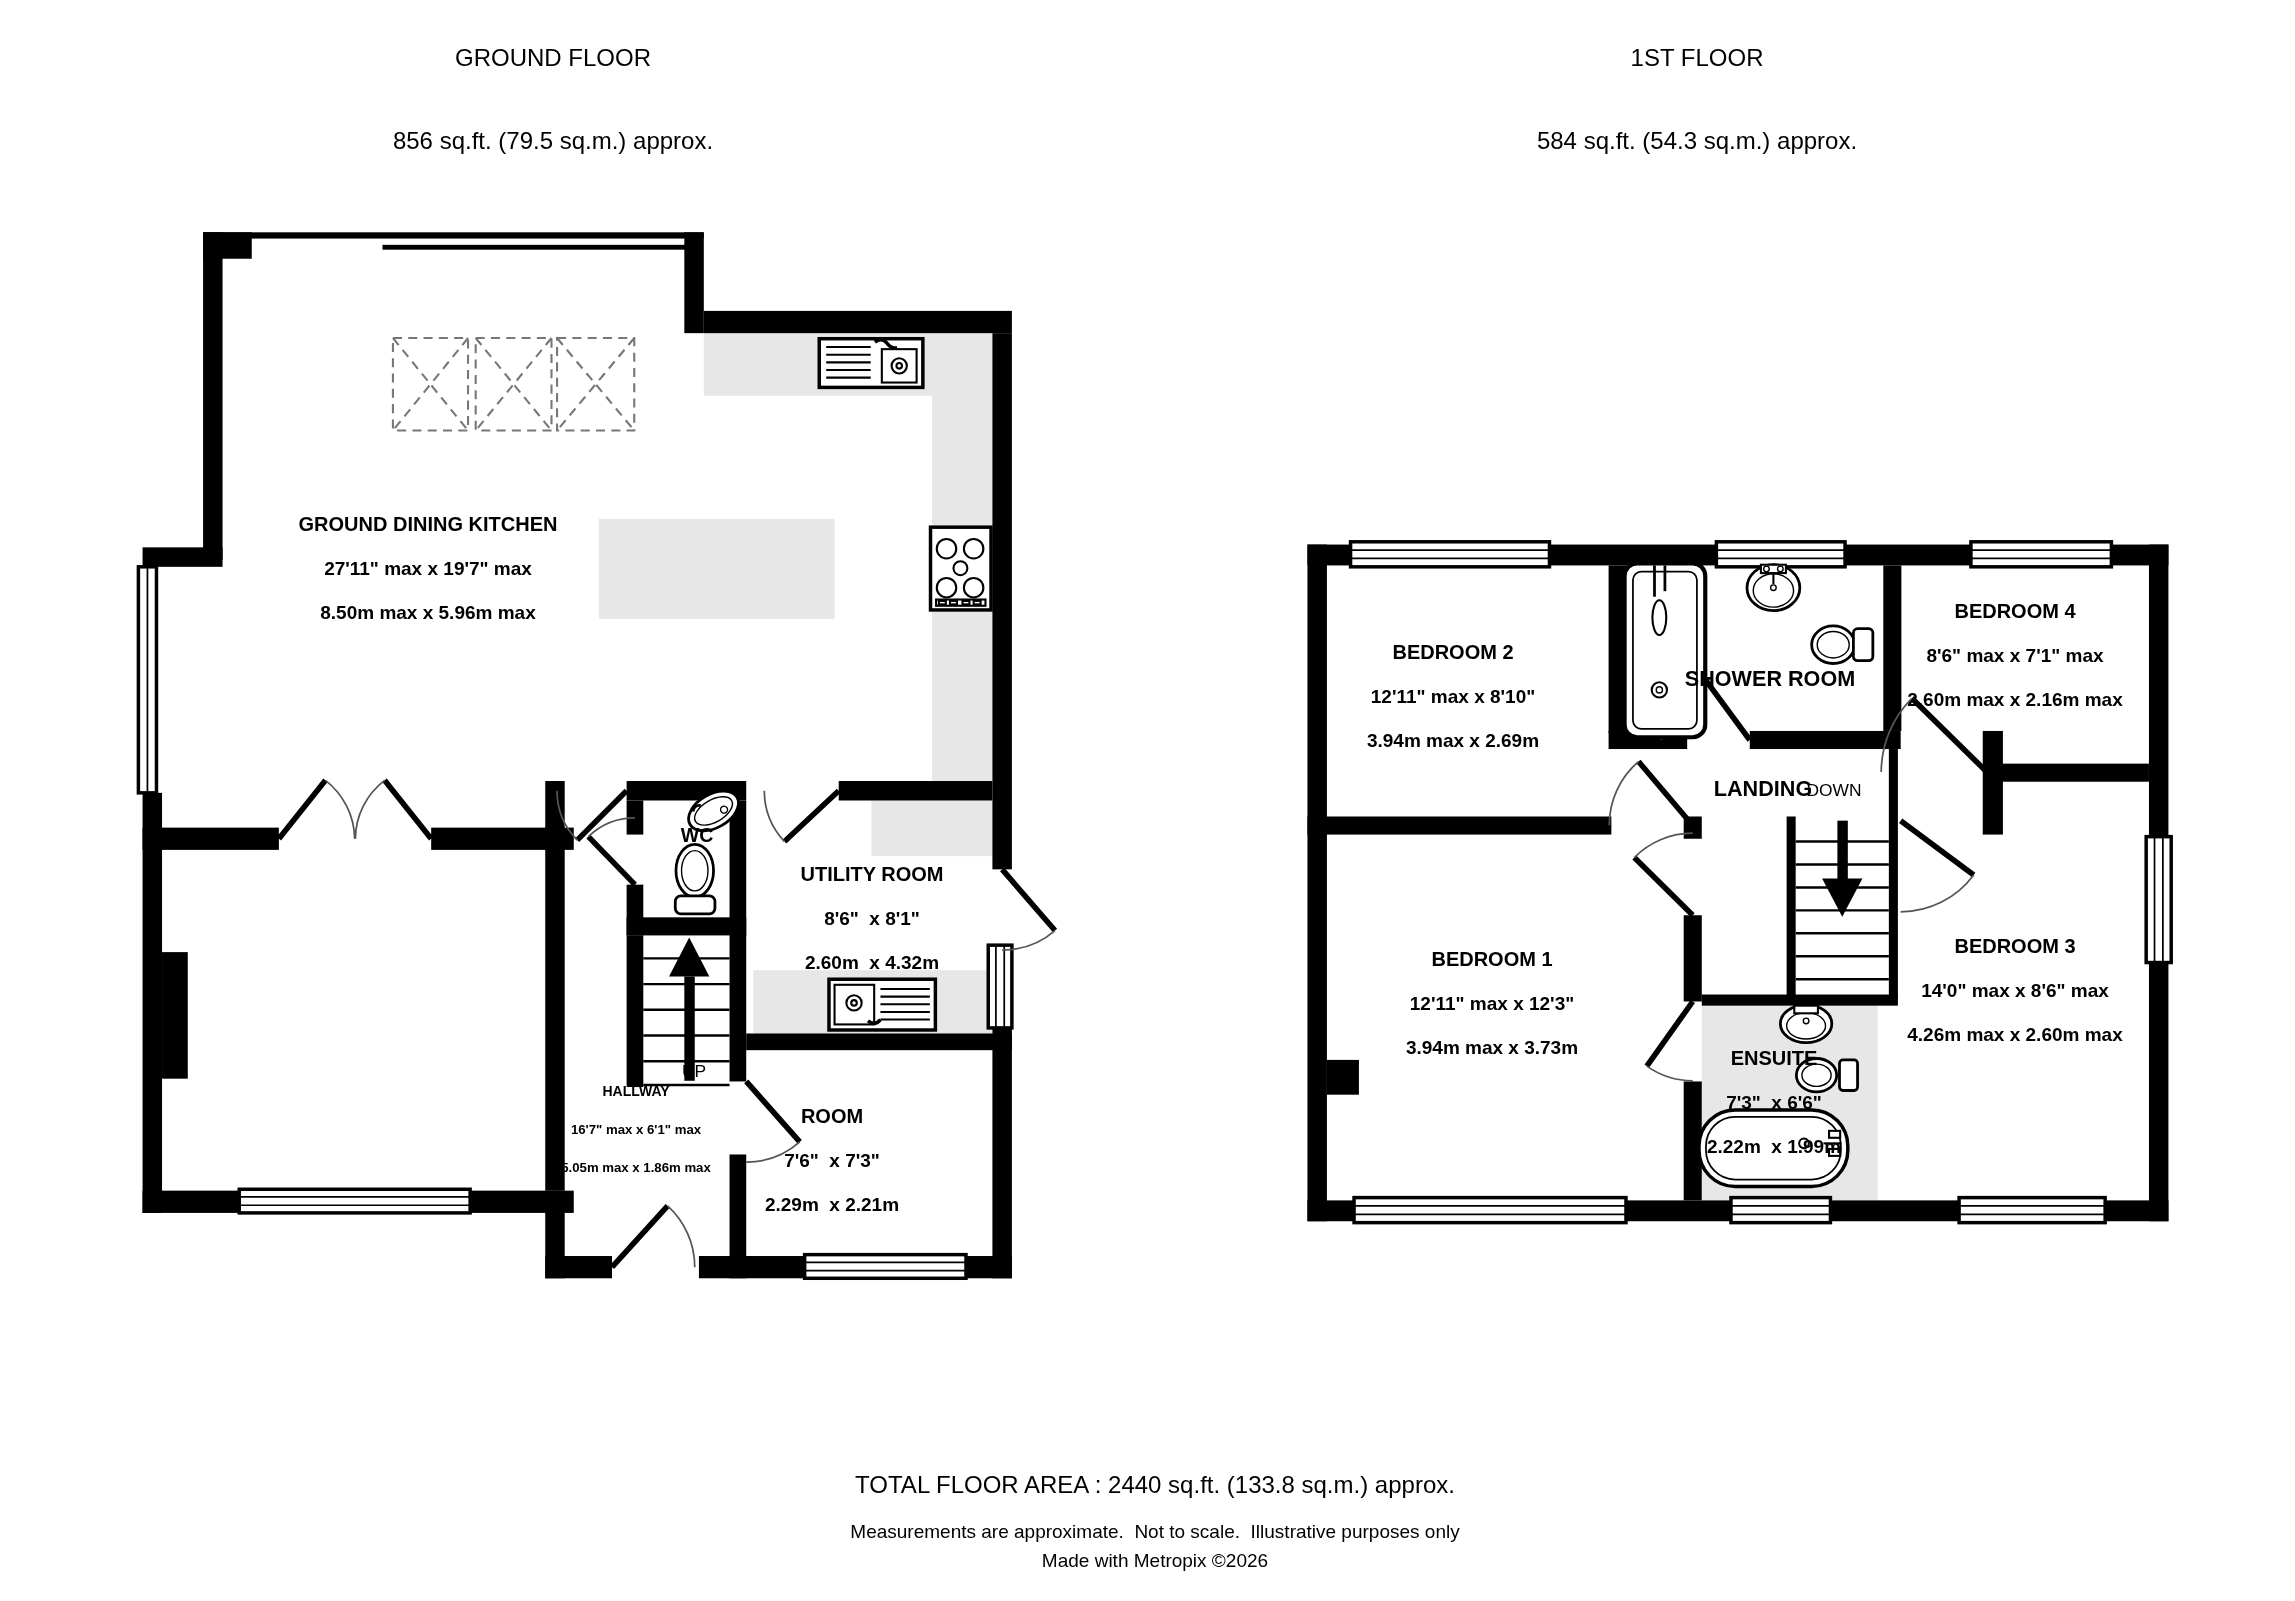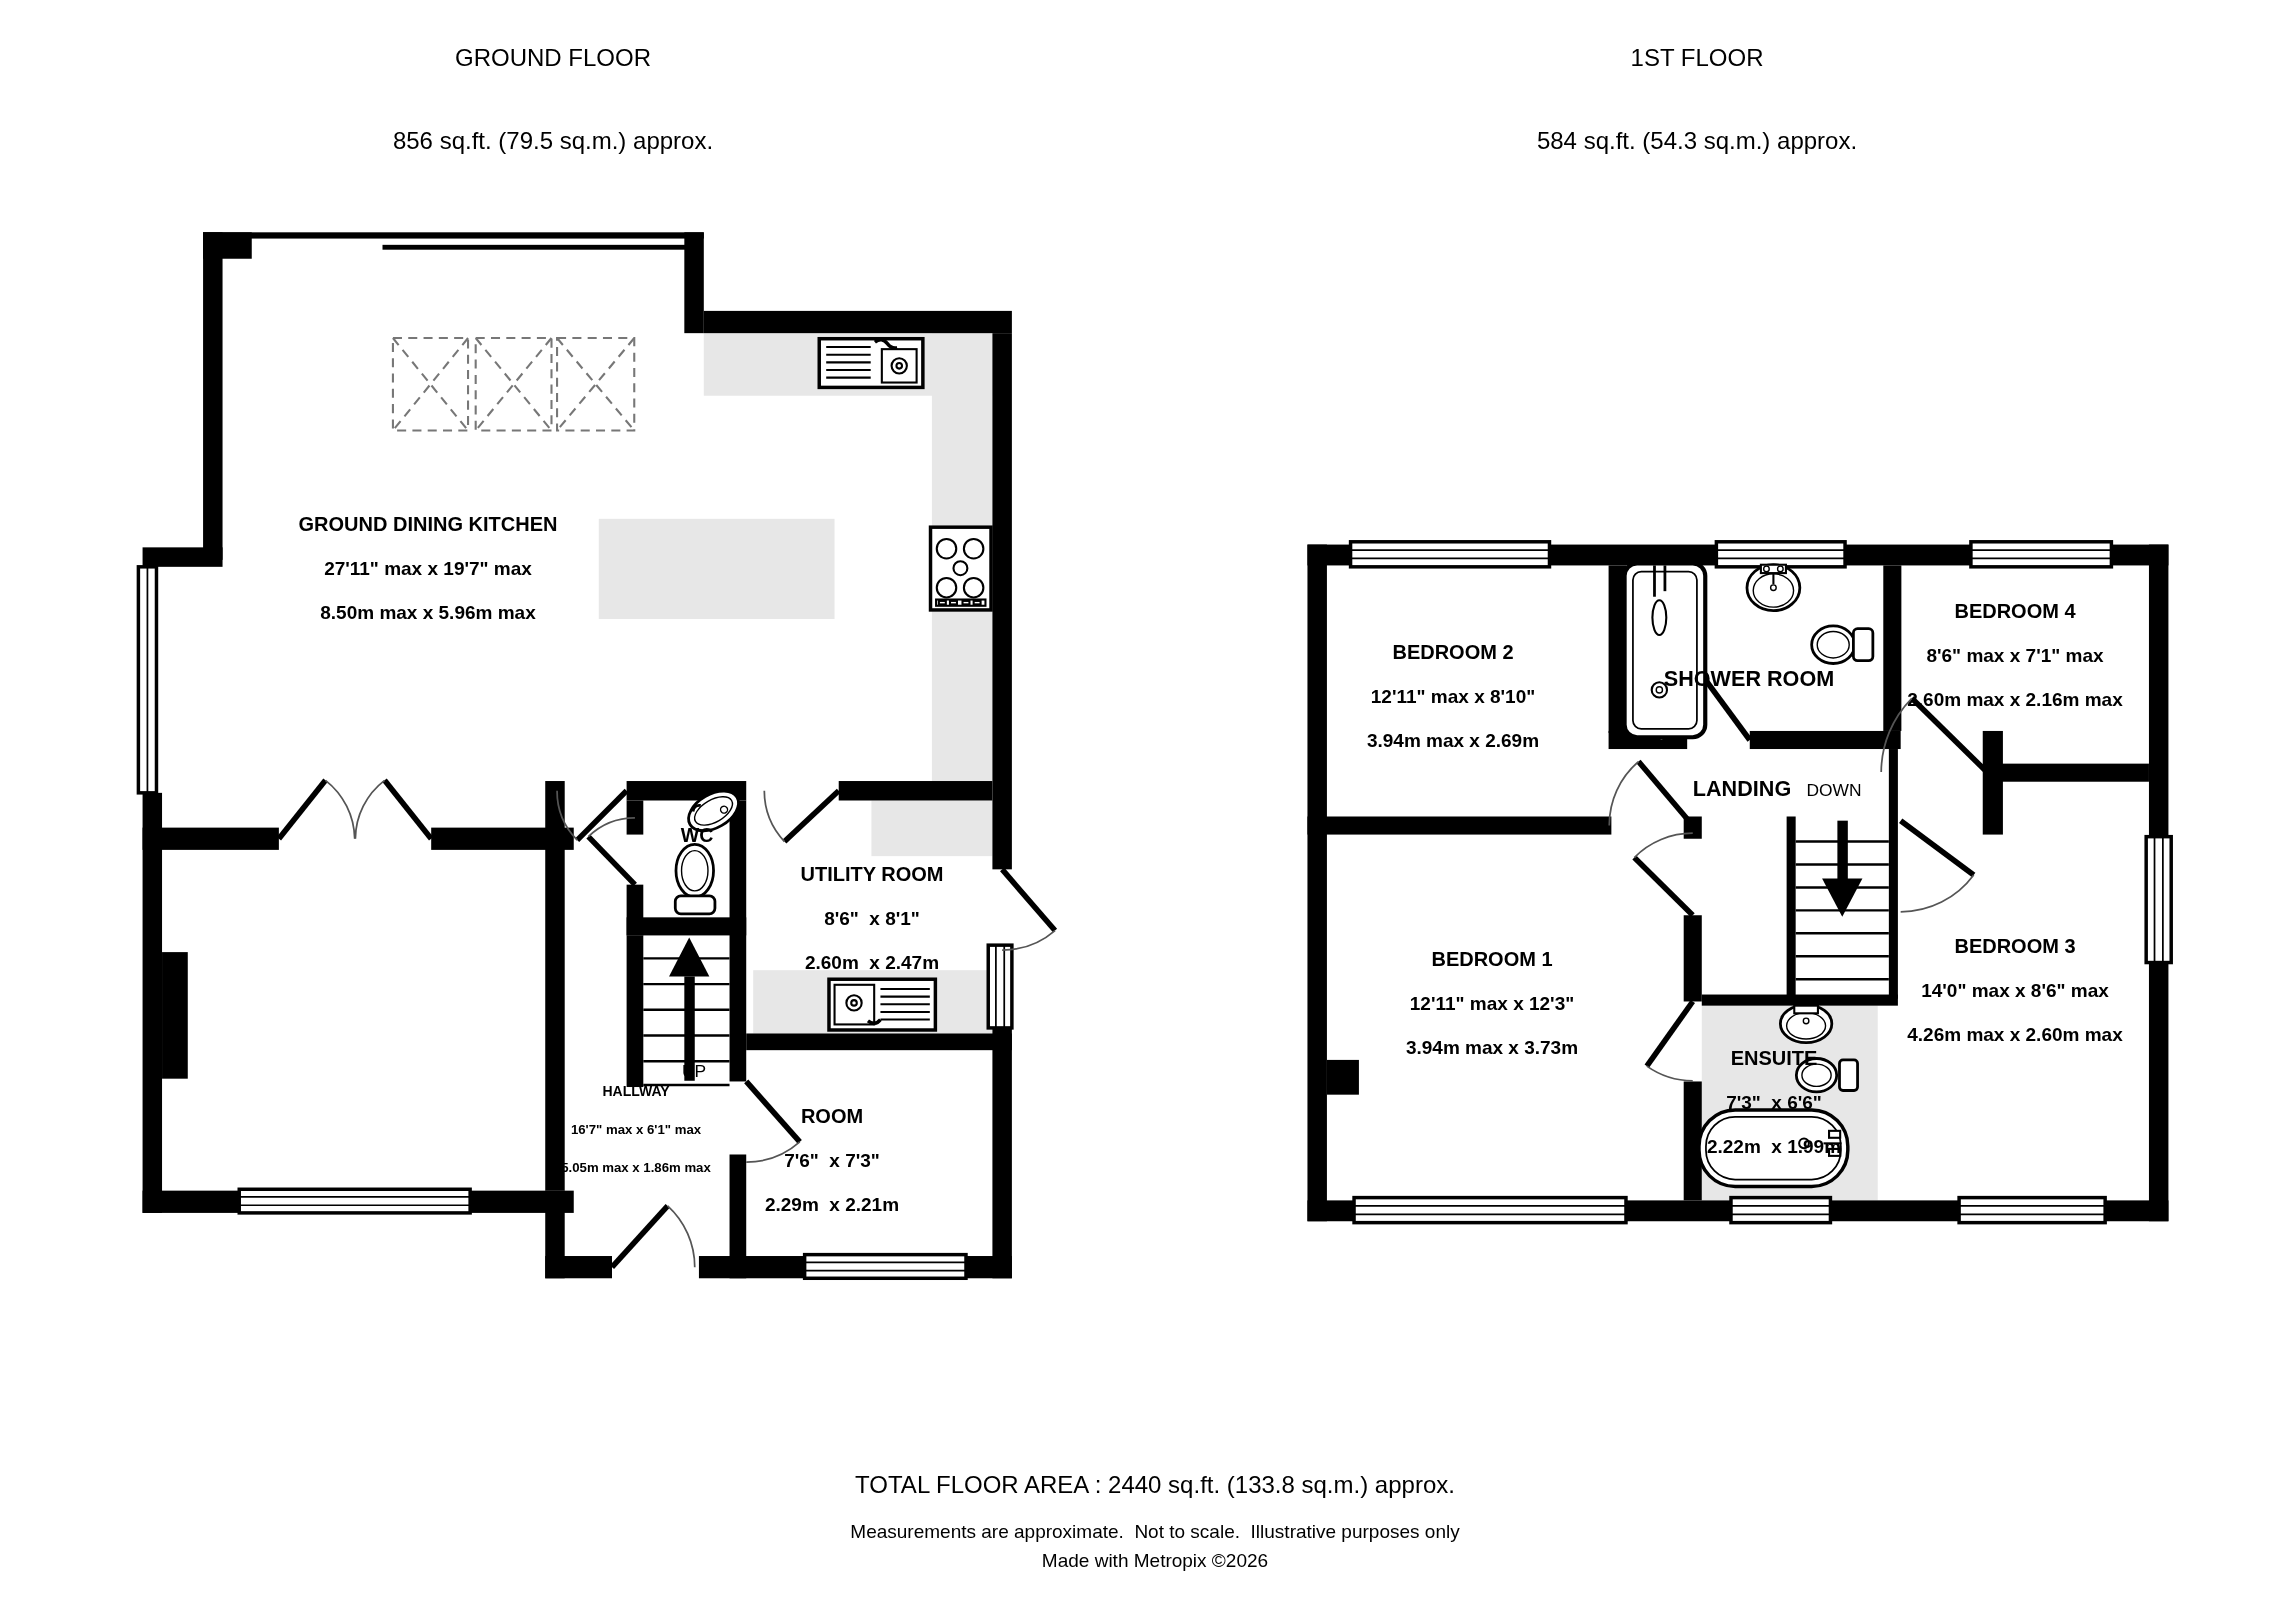--- a/index.html
+++ b/index.html
@@ -6,21 +6,21 @@
   body{width:2295px;height:1601px;position:relative;font-family:"Liberation Sans","DejaVu Sans",sans-serif;color:#000;}
   #plan-canvas{position:absolute;left:0;top:0;width:1821px;height:1601px;}
   svg{position:absolute;left:0;top:0;}
   .label{position:absolute;transform:translate(-50%,-50%);text-align:center;white-space:pre;line-height:1.08;}
   .floor-title{font-size:24px;font-weight:400;line-height:1.15;}
   .room-label .rname{font-size:20px;font-weight:bold;}
   .room-label .rdim{font-size:19px;font-weight:bold;}
   .room-label-small .rname{font-size:14px;font-weight:bold;}
   .room-label-small .rdim{font-size:13.2px;font-weight:bold;}
   .tag-bold{font-size:19.5px;font-weight:bold;}
-  .tag-big{font-size:21.6px;font-weight:bold;}
+  .tag-big{font-size:21.6px;font-weight:bold;margin-left:21px;}
   .tag-plain{font-size:17.4px;font-weight:400;}
   .footer-total{font-size:24px;font-weight:400;}
   .footer-small{font-size:19px;font-weight:400;}
 </style>
 </head>
 <body>
 
 <div id="plan-canvas">
 
 <svg width="2295" height="1601" viewBox="0 0 3300 2302">
@@ -384,21 +384,21 @@
 <div class="label room-label" style="left:428px;top:563px">
   <div class="rname">GROUND DINING KITCHEN</div>
   <div class="rdim">27'11" max x 19'7" max</div>
   <div class="rdim">8.50m max x 5.96m max</div>
 </div>
 
 
 <div class="label room-label" style="left:872px;top:913px">
   <div class="rname">UTILITY ROOM</div>
   <div class="rdim">8'6"  x 8'1"</div>
-  <div class="rdim">2.60m  x 2.47m</div>
+  <div class="rdim">2.60m  x 4.32m</div>
 </div>
 
 <div class="label room-label" style="left:832px;top:1155px">
   <div class="rname">ROOM</div>
   <div class="rdim">7'6"  x 7'3"</div>
   <div class="rdim">2.29m  x 2.21m</div>
 </div>
 
 <div class="label room-label-small" style="left:636px;top:1123px">
   <div class="rname">HALLWAY</div>

